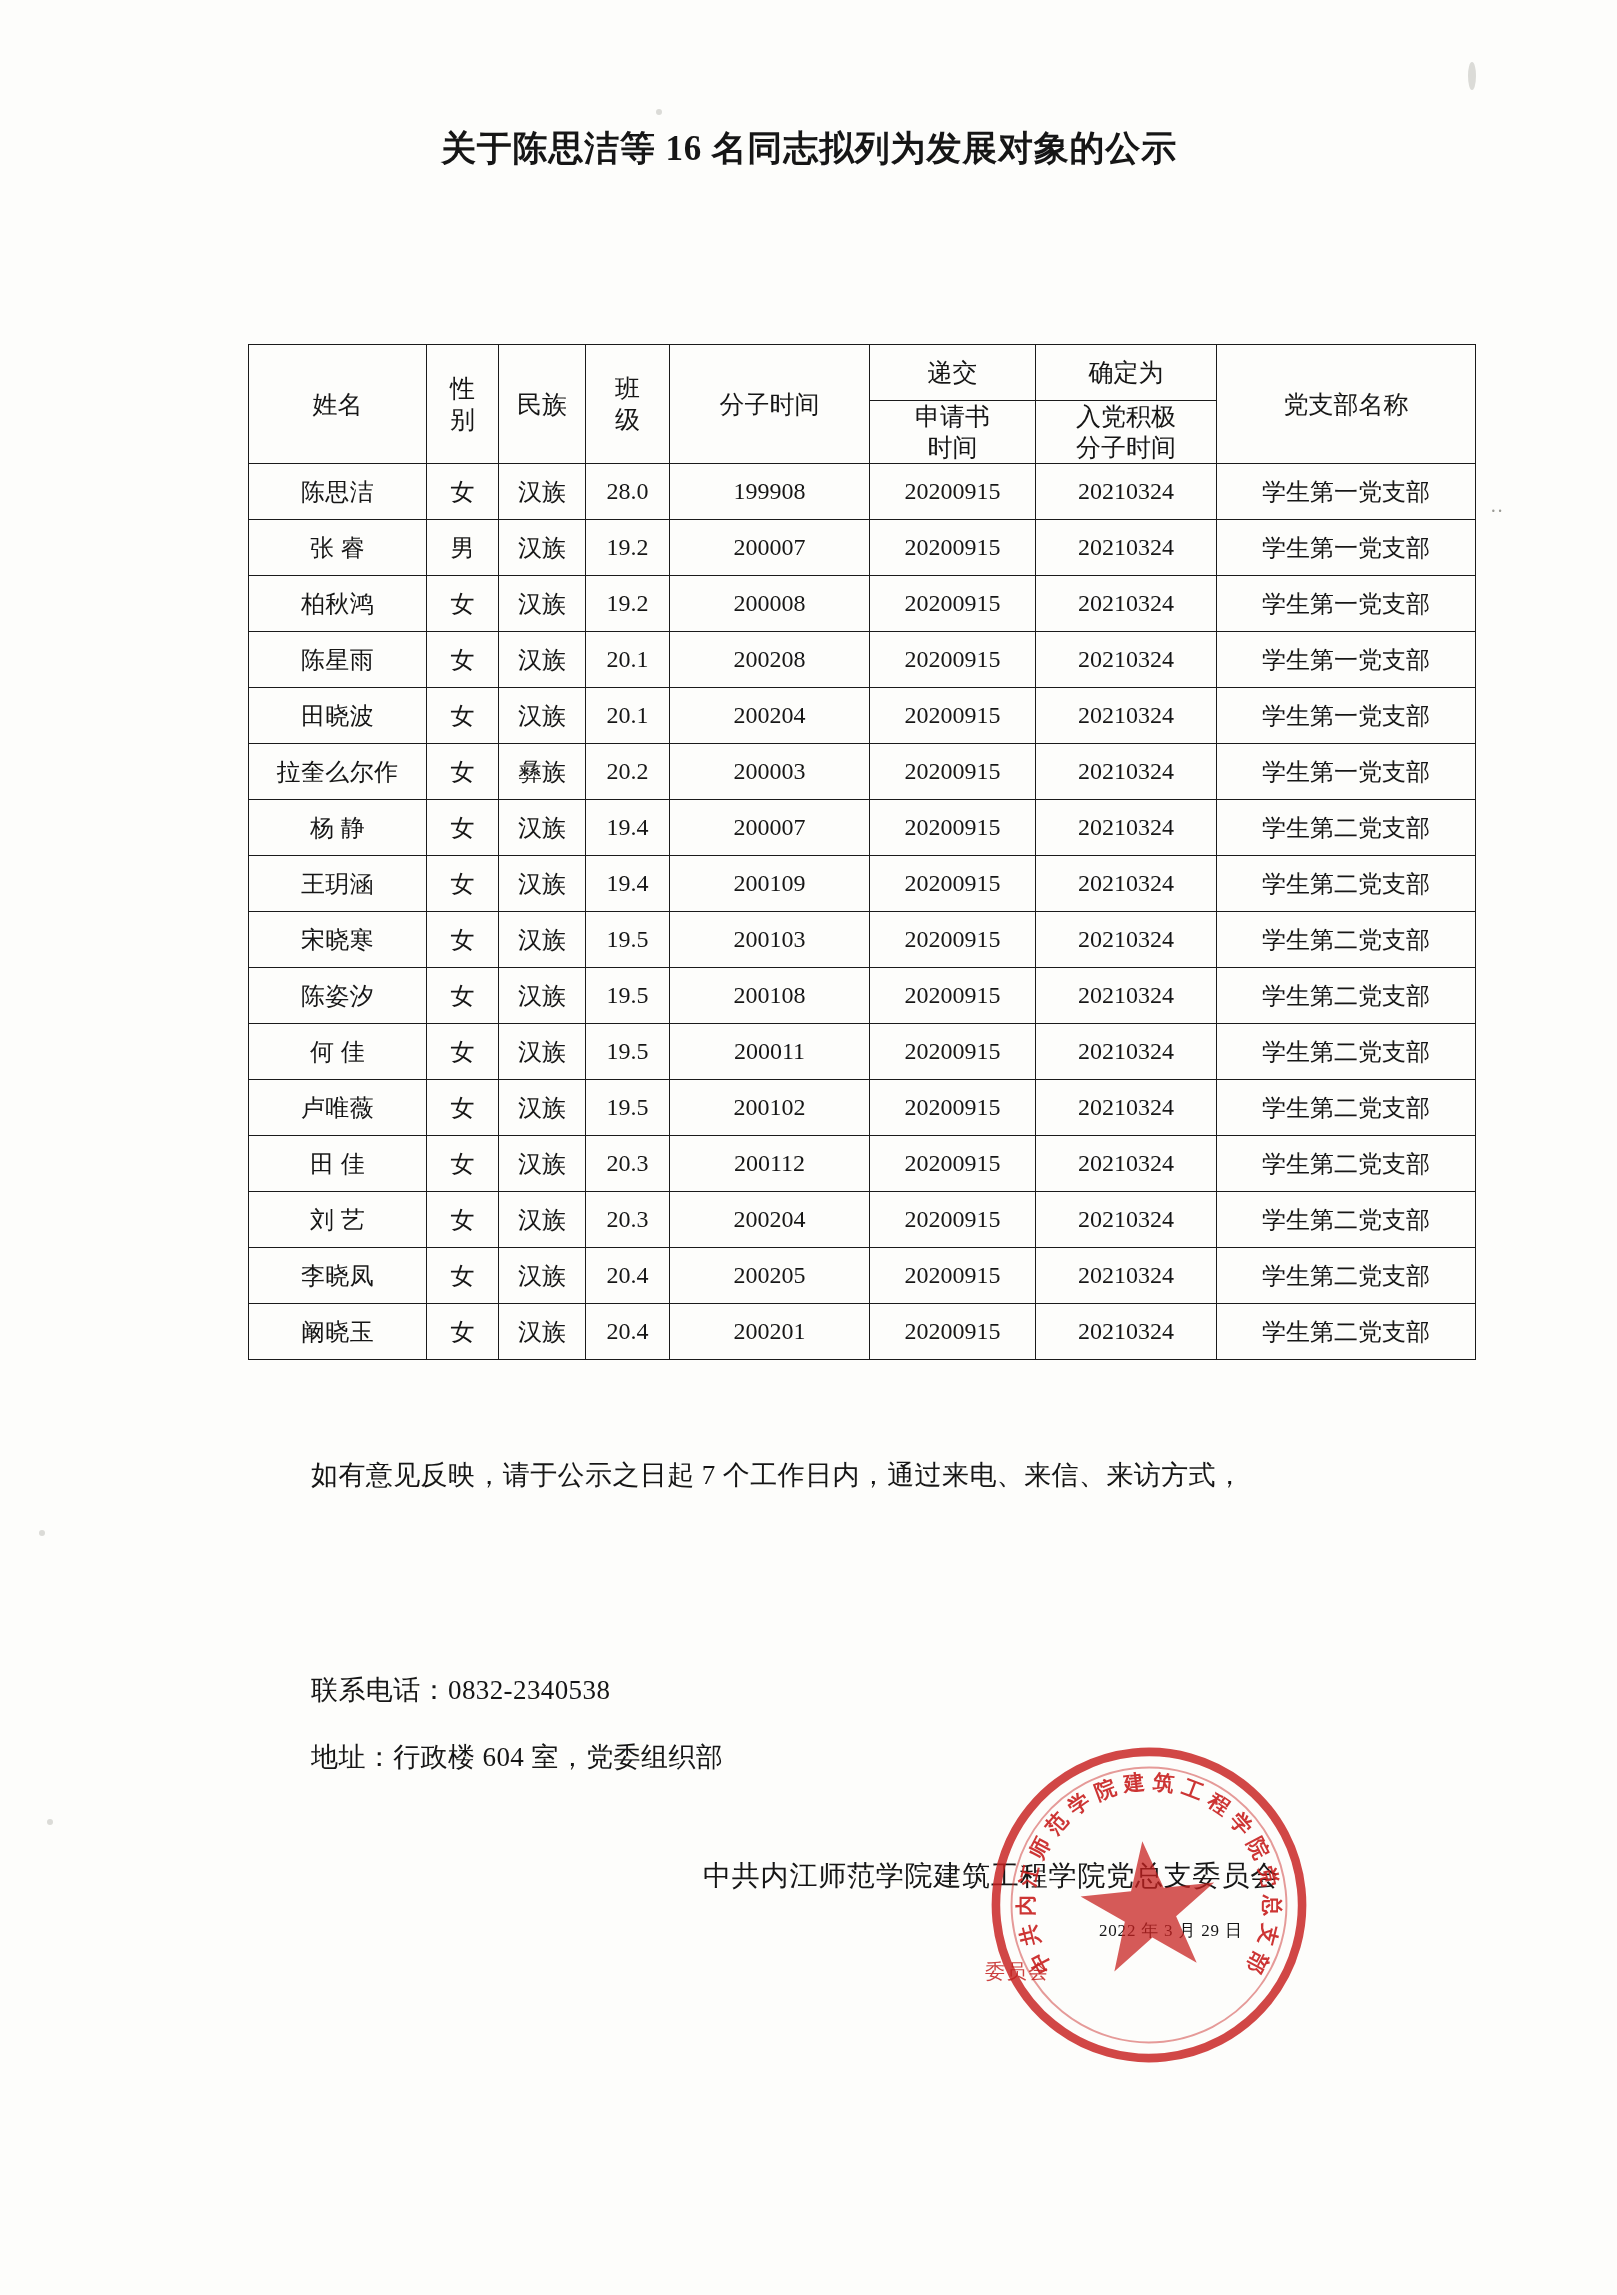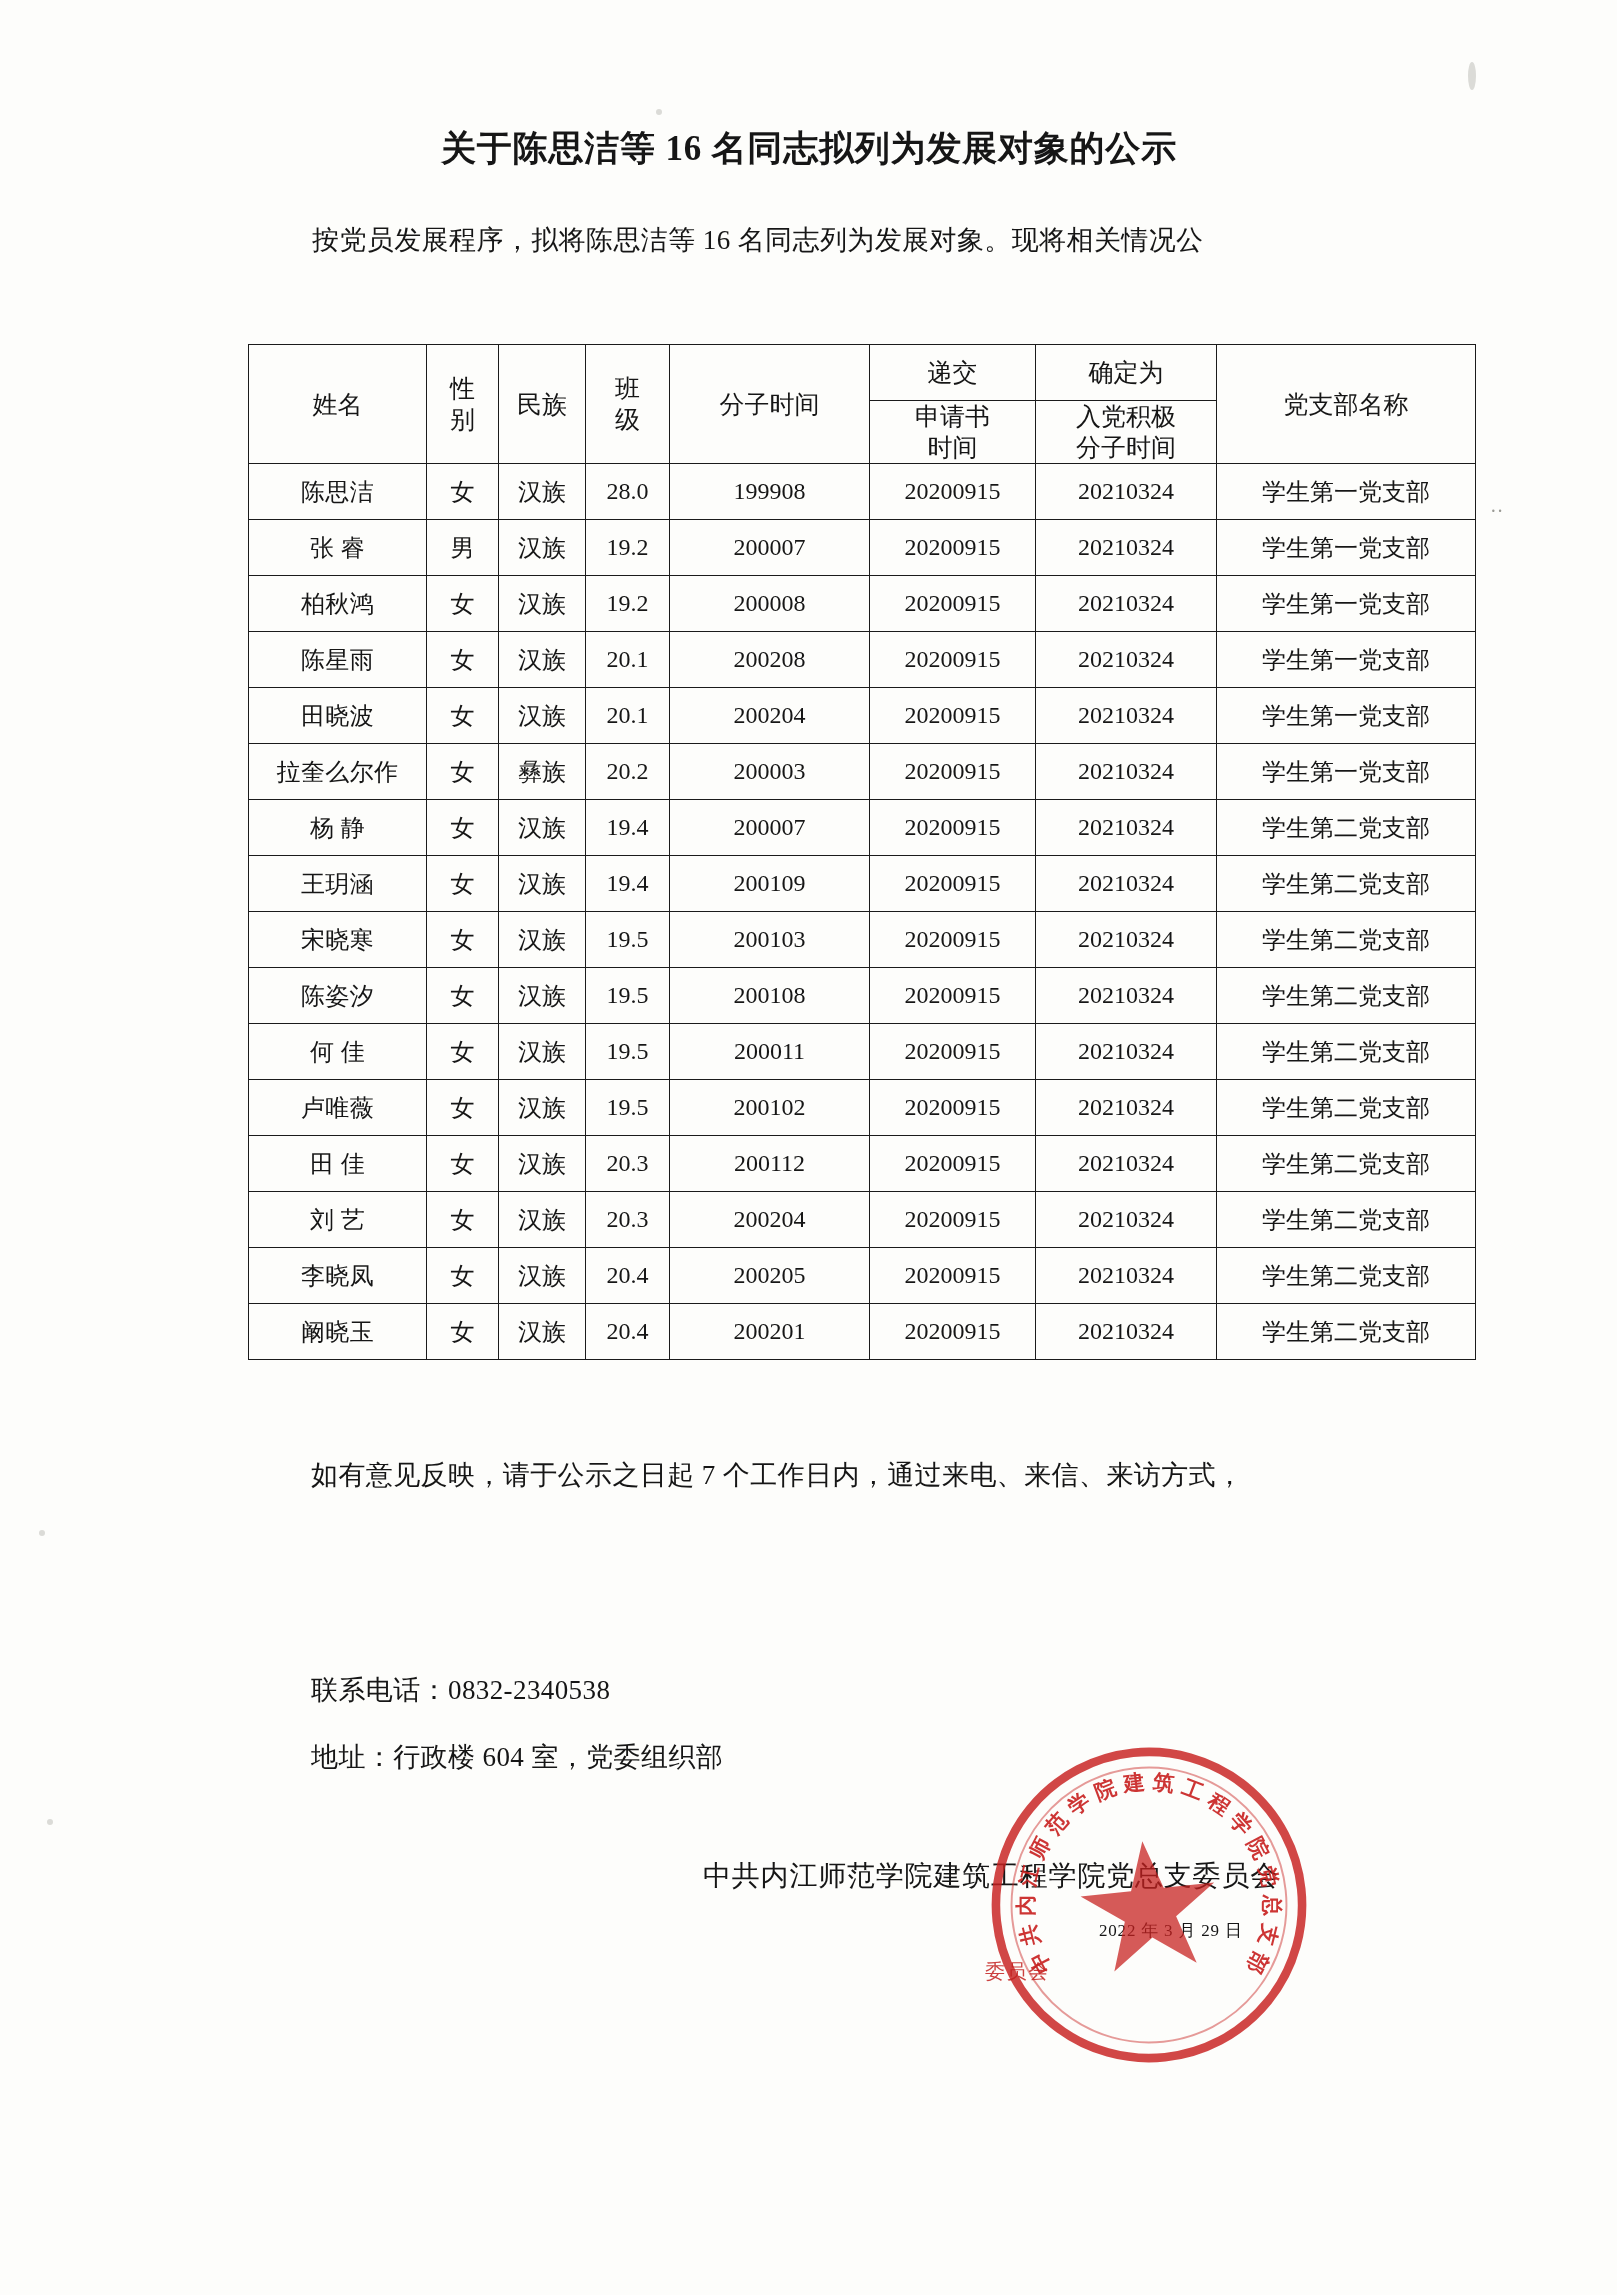--- a/index.html
+++ b/index.html
@@ -135,21 +135,20 @@
 <div class="page">
 
   <div class="speck" style="left:1468px; top:62px; width:7.8px; height:28px;"></div>
   <div class="speck" style="left:656px; top:109px; width:6.2px; height:6.2px;"></div>
   <div class="speck" style="left:39px; top:1530px; width:6.2px; height:6.2px;"></div>
   <div class="speck" style="left:47px; top:1819px; width:6.2px; height:6.2px;"></div>
   <div class="tiny-mark" style="left:1490px; top:500px;">··</div>
 
   <div class="doc-title">关于陈思洁等 16 名同志拟列为发展对象的公示</div>
 
-  <div class="para intro1">按党员发展程序，拟将陈思洁等 16 名同志列为发展对象。现将相关情况公</div>
 
   <table class="main">
     <colgroup>
       <col class="colw-name">
         <col class="colw-sex">
         <col class="colw-eth">
         <col class="colw-class">
       <col class="colw-birth">
         <col class="colw-app">
         <col class="colw-act">

